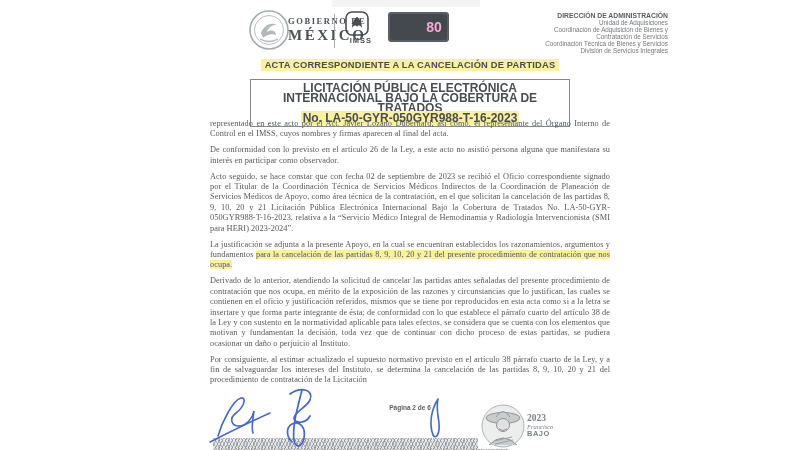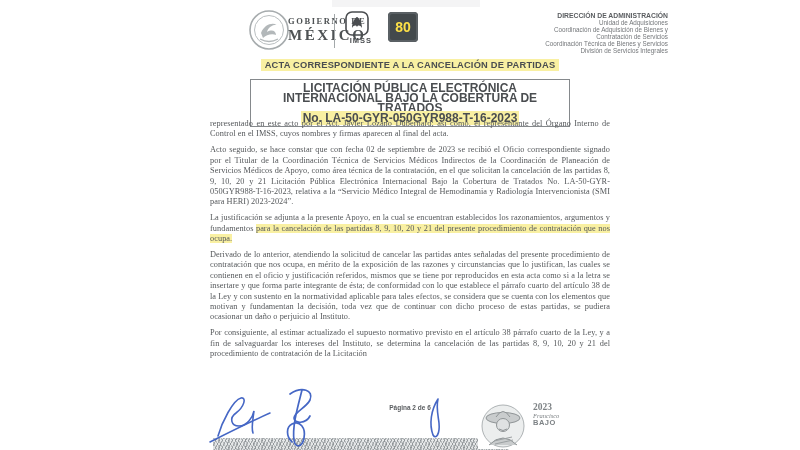--- a/index.html
+++ b/index.html
@@ -12,43 +12,43 @@
   
   .scan-artifact{left:332px;top:0;width:148px;height:7px;background:#f4f4f5;}
   .gov-seal{left:248px;top:9px;}
   .brand{left:288px;top:17px;font-family:"Liberation Serif", serif;color:#4e5254;line-height:1;}
   .brand .l1{font-size:8.5px;font-weight:bold;letter-spacing:1.6px;display:block;}
   .brand .l2{font-size:15px;font-weight:bold;letter-spacing:2.5px;display:block;margin-top:2px;}
   .hdr-divider{left:334px;top:14px;width:1px;height:34px;background:#a3a8aa;}
   .imss-logo{left:342px;top:11px;width:30px;text-align:right;}
   .imss-logo .txt{display:block;font-size:7.5px;font-weight:bold;letter-spacing:1px;color:#4a4d50;margin-top:-1px;}
   .logo80{left:388px;top:12px;width:30px;height:30px;background:#43494c;border-radius:4px;
-    color:#fde047;font-weight:bold;font-size:14px;display:flex;align-items:center;justify-content:center;
-    box-shadow:inset 0 0 0 2px #5a6064;}
+    color:#f9a8d4;font-weight:bold;font-size:14px;display:flex;align-items:center;justify-content:center;
+    box-shadow:inset 0 0 0 2px #5a6064;padding-left:31px;}
   .org{left:450px;top:12px;width:218px;text-align:right;line-height:7px;color:#74777a;font-size:6.3px;}
   .org .first{font-weight:bold;color:#5a5d60;font-size:6.8px;}
   .org span{display:block;}
   
   .title-row{left:210px;top:54px;width:400px;text-align:center;}
   .title-row .hl{background:#f9f0a2;color:#4a4d50;font-weight:bold;font-size:9.3px;letter-spacing:.2px;padding:1px 4px;text-align:center;}
   .proc-box{left:250px;top:79px;width:302px;border:1px solid #85898c;padding:3px 8px;text-align:center;
     font-weight:bold;font-size:12px;line-height:10px;color:#4a4d50;background:#fff;}
   .proc-box .num{background:#f9f0a2;font-weight:bold;padding:0 2px;}
   
   .bodytext{left:210px;top:119px;width:400px;font-size:8.3px;line-height:10.4px;text-align:justify;color:#55585b;letter-spacing:.05px;}
   .bodytext p{margin:0 0 5.5px 0;font-family:Liberation Serif, serif;}
   .bodytext .hl{background:#f9f0a2;}
   
   .page-indicator{left:210px;top:404px;width:400px;text-align:center;font-size:6.5px;font-weight:bold;color:#5a5d60;}
   .band{left:213px;top:438px;width:296px;height:12px;border-radius:1px;
     background:
       repeating-linear-gradient(115deg, rgba(110,116,120,.55) 0 1px, rgba(0,0,0,0) 1px 3px),
       repeating-linear-gradient(65deg, rgba(110,116,120,.35) 0 1px, rgba(0,0,0,0) 1px 3px),
       linear-gradient(#e8eaeb,#dfe1e2);}
-  .villa{left:478px;top:403px;display:flex;gap:7px;background:#fff;padding:0 2px;}
+  .villa{left:478px;top:403px;display:flex;align-items:center;gap:1px;background:#fff;padding:0 2px;}
   .villa .vtxt{line-height:1;color:#7d8285;text-align:left;}
   .villa .vyear{font-family:"Liberation Serif", serif;font-weight:bold;font-size:9.5px;display:block;}
   .villa .vname{font-family:"Liberation Serif", serif;font-style:italic;font-size:6.5px;display:block;}
   .villa .vsur{font-weight:bold;font-size:7.5px;letter-spacing:.5px;display:block;}
   svg{display:block;}
 </style>
 </head>
 <body>
 
 <div class="abs scan-artifact"></div>
@@ -95,20 +95,21 @@
   <span class="hl">ACTA CORRESPONDIENTE A LA CANCELACIÓN DE PARTIDAS</span>
 </div>
 
 <div class="abs proc-box">
   <span>LICITACIÓN PÚBLICA ELECTRÓNICA INTERNACIONAL BAJO LA COBERTURA DE TRATADOS</span><br>
   <span class="num">No. LA-50-GYR-050GYR988-T-16-2023</span><br>
 </div>
 
 <div class="abs bodytext">
   <p>representado en este acto por el Act. Javier Lozano Dubernard; así como, el representante del Órgano Interno de Control en el IMSS, cuyos nombres y firmas aparecen al final del acta.</p>
+  <p>De conformidad con lo previsto en el artículo 26 de la Ley, a este acto no asistió persona alguna que manifestara su interés en participar como observador.</p>
   <p>Acto seguido, se hace constar que con fecha 02 de septiembre de 2023 se recibió el Oficio correspondiente signado por el Titular de la Coordinación Técnica de Servicios Médicos Indirectos de la Coordinación de Planeación de Servicios Médicos de Apoyo, como área técnica de la contratación, en el que solicitan la cancelación de las partidas 8, 9, 10, 20 y 21 Licitación Pública Electrónica Internacional Bajo la Cobertura de Tratados No. LA-50-GYR-050GYR988-T-16-2023, relativa a la “Servicio Médico Integral de Hemodinamia y Radiología Intervencionista (SMI para HERI) 2023-2024”.</p>
   <p><span>La justificación se adjunta a la presente Apoyo, en la cual se encuentran establecidos los razonamientos, argumentos y fundamentos </span><span class="hl">para la cancelación de las partidas 8, 9, 10, 20 y 21 del presente procedimiento de contratación que nos ocupa.</span></p>
   <p>Derivado de lo anterior, atendiendo la solicitud de cancelar las partidas antes señaladas del presente procedimiento de contratación que nos ocupa, en mérito de la exposición de las razones y circunstancias que lo justifican, las cuales se contienen en el oficio y justificación referidos, mismos que se tiene por reproducidos en esta acta como si a la letra se insertare y que forma parte integrante de ésta; de conformidad con lo que establece el párrafo cuarto del artículo 38 de la Ley y con sustento en la normatividad aplicable para tales efectos, se considera que se cuenta con los elementos que motivan y fundamentan la decisión, toda vez que de continuar con dicho proceso de estas partidas, se pudiera ocasionar un daño o perjuicio al Instituto.</p>
   <p>Por consiguiente, al estimar actualizado el supuesto normativo previsto en el artículo 38 párrafo cuarto de la Ley, y a fin de salvaguardar los intereses del Instituto, se determina la cancelación de las partidas 8, 9, 10, 20 y 21 del procedimiento de contratación de la Licitación</p>
 </div>
 
 <div class="abs page-indicator">Página 2 de 6</div>
 
 <div class="abs band"></div>
 

